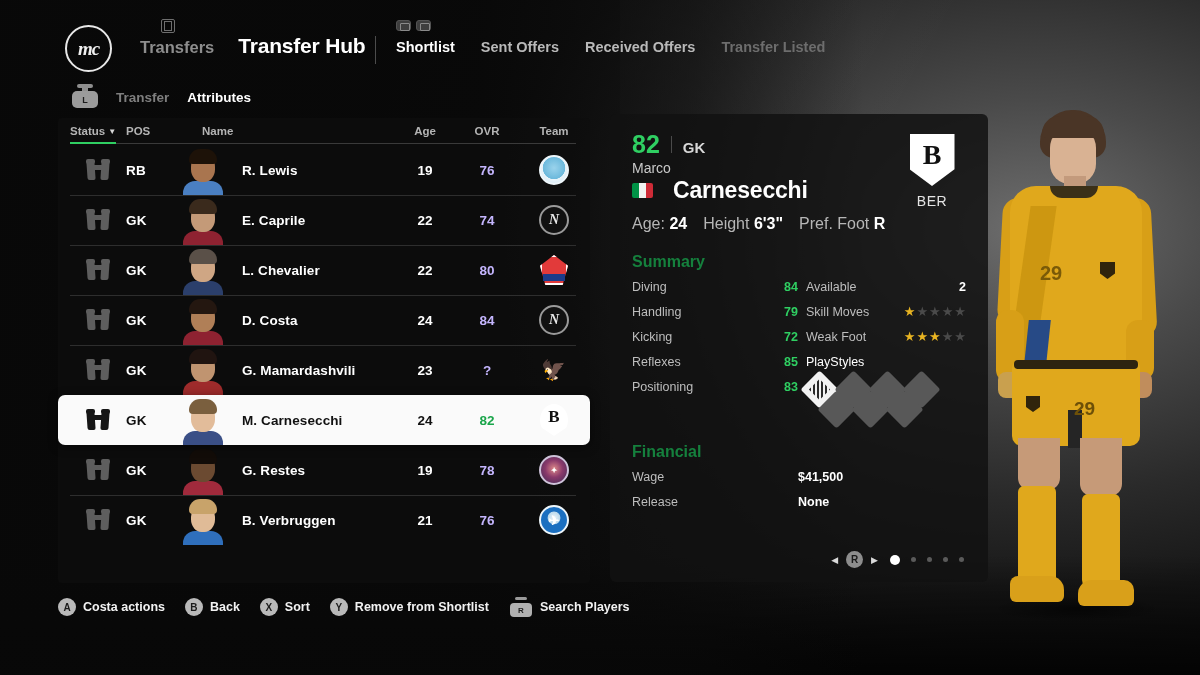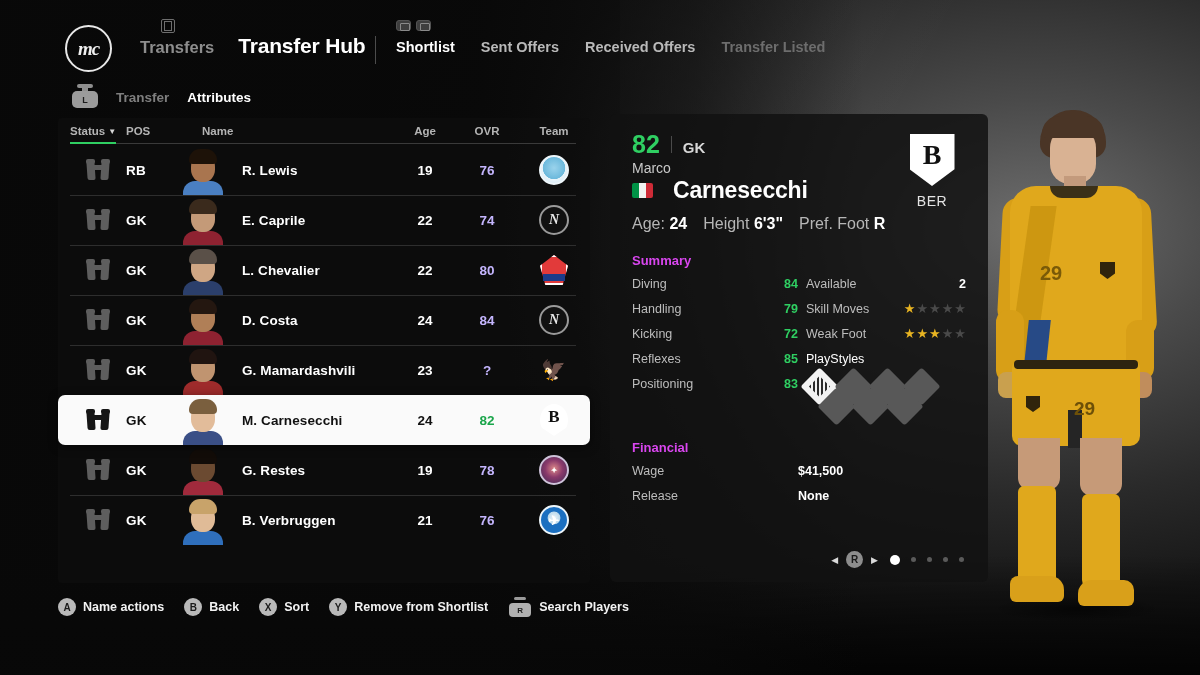--- a/index.html
+++ b/index.html
@@ -195,21 +195,21 @@
 
   .d-club { position:absolute; right:24px; top:20px; text-align:center; width:64px; }
   .d-club .badge {
     width:45px; height:52px; margin:0 auto; background:#fff;
     clip-path:polygon(0 0,100% 0,100% 68%,50% 100%,0 68%);
     color:#111; font-family:"Liberation Serif", serif; font-weight:700; font-size:28px;
     display:flex; align-items:flex-start; justify-content:center; padding-top:5px;
   }
   .d-club .abbr { margin-top:7px; font-size:14px; color:#e4e4e4; font-weight:400; letter-spacing:.6px; }
 
-  .sec-title { font-size:13px; font-weight:700; color:#d946ef; margin-top:20px; margin-bottom:3px; }
+  .sec-title { font-size:16px; font-weight:700; color:#15803d; margin-top:20px; margin-bottom:3px; }
   .stats-wrap { display:flex; gap:0; }
   .stats-left { width:166px; }
   .stats-right { flex:1; padding-left:8px; }
   .srow { display:flex; justify-content:space-between; align-items:center; height:25px; font-size:12.5px; }
   .srow .lab { color:#bdbdbd; }
   .srow .val { font-weight:700; color:#2fcf62; }
   .srow .val.low { color:#e3462f; }
   .srow .val.plain { color:#fff; }
 
   .stars { display:flex; gap:1px; }
@@ -707,21 +707,21 @@
         <span class="dot"></span>
         <span class="dot"></span>
         <span class="dot"></span>
       </span>
   </div>
 </div>
 
 <div class="bottombar" id="actions">
     <div class="act">
       <span class="btn-glyph">A</span>
-      <span>Name actions</span>
+      <span>Costa actions</span>
     </div>
     <div class="act">
       <span class="btn-glyph">B</span>
       <span>Back</span>
     </div>
     <div class="act">
       <span class="btn-glyph">X</span>
       <span>Sort</span>
     </div>
     <div class="act">

